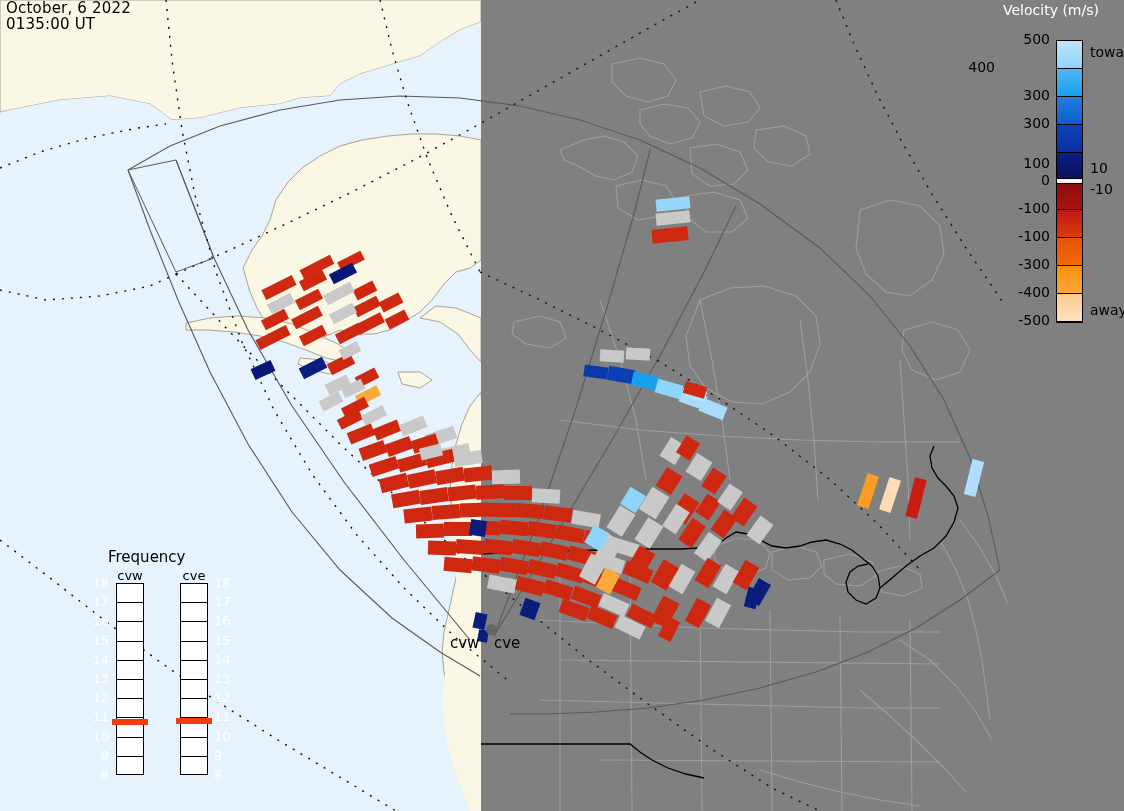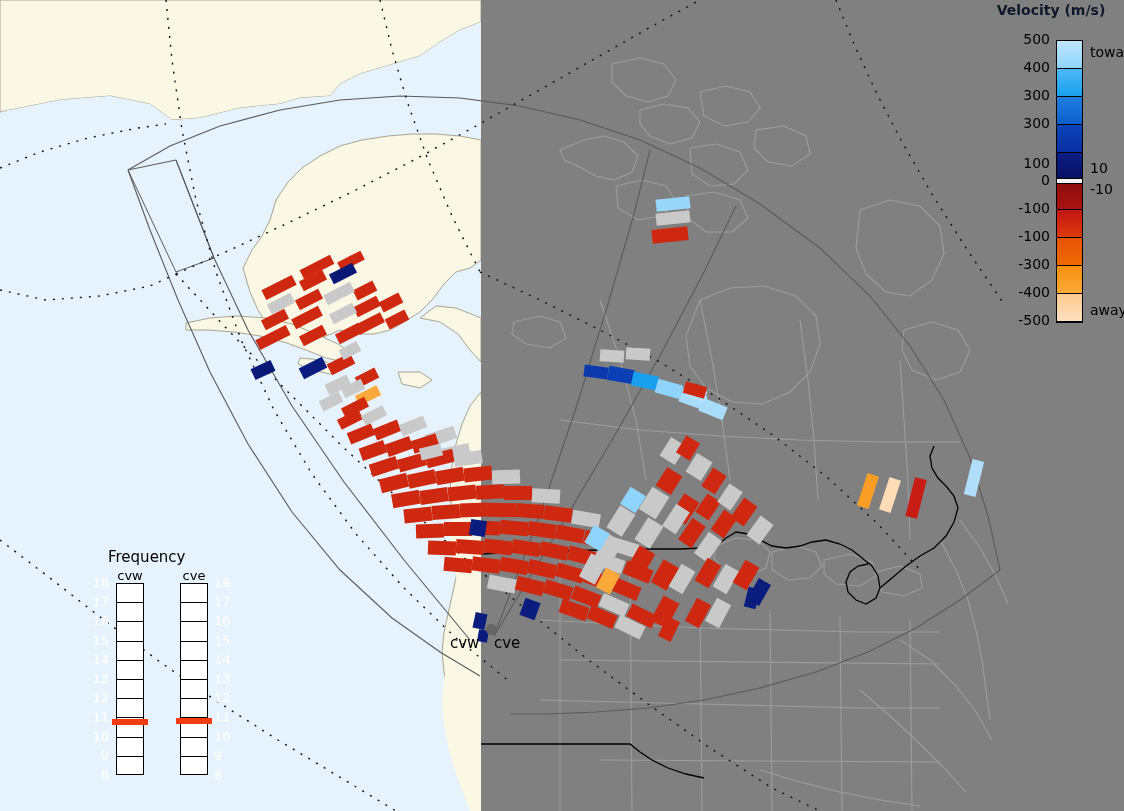--- a/index.html
+++ b/index.html
@@ -13,21 +13,21 @@
 
   svg.overlay{position:absolute;left:0;top:0;width:1124px;height:811px;overflow:visible;}
 
   
   #datestamp{
     position:absolute;left:6px;top:1px;color:#000;
     font-size:15px;line-height:15.5px;letter-spacing:.2px;white-space:pre;
   }
   .cb-title{
     position:absolute;left:978px;top:2px;width:146px;text-align:center;
-    color:#0f172a;font-size:14px;font-weight:bold;
+    color:#ffffff;font-size:14px;
   }
   .cb-tick{position:absolute;color:#000;font-size:14px;text-align:right;width:46px;}
   .cb-side{position:absolute;color:#000;font-size:14px;text-align:left;}
 
   #colorbar{position:absolute;left:1056px;top:40px;width:27px;height:283px;border:1px solid #000;box-sizing:border-box;}
   .cb-band{width:100%;}
 
   
   #freq-title{position:absolute;left:108px;top:548px;color:#000;font-size:15px;}
   .freq-head{position:absolute;color:#000;font-size:13px;text-align:center;width:46px;}
@@ -347,38 +347,39 @@
       <rect x="746" y="588" width="12" height="20" fill="rgb(10,28,126)" transform="rotate(14,752,598)"></rect>
       <rect x="252" y="364" width="22" height="12" fill="rgb(10,24,117)" transform="rotate(-25,263,370)"></rect>
       <rect x="326" y="379" width="24" height="12" fill="#c9c9c9" transform="rotate(-25,338,385)"></rect>
       <rect x="342" y="383" width="22" height="11" fill="#c9c9c9" transform="rotate(-25,353,388.5)"></rect>
     </svg>
 
   <div class="site-dot" style="left:486px;top:624px;"></div>
   <div class="site-lbl" style="left:450px;top:634px;">cvw</div>
   <div class="site-lbl" style="left:494px;top:634px;">cve</div>
 
+  <div id="datestamp"><span>October, 6 2022</span><br><span>0135:00 UT</span></div>
 
   <div class="cb-title">Velocity (m/s)</div>
   <div id="colorbar">
       <div class="cb-band" style="height: 28.1px; background: linear-gradient(rgb(191, 228, 251), rgb(143, 212, 250)); border-bottom: 1px solid rgb(0, 0, 0); box-sizing: border-box;"></div>
       <div class="cb-band" style="height: 28.1px; background: linear-gradient(rgb(79, 184, 245), rgb(24, 160, 239)); border-bottom: 1px solid rgb(0, 0, 0); box-sizing: border-box;"></div>
       <div class="cb-band" style="height: 28.1px; background: linear-gradient(rgb(31, 126, 224), rgb(14, 94, 205)); border-bottom: 1px solid rgb(0, 0, 0); box-sizing: border-box;"></div>
       <div class="cb-band" style="height: 28.1px; background: linear-gradient(rgb(11, 68, 184), rgb(10, 46, 162)); border-bottom: 1px solid rgb(0, 0, 0); box-sizing: border-box;"></div>
       <div class="cb-band" style="height: 25.29px; background: linear-gradient(rgb(10, 31, 134), rgb(10, 16, 96)); border-bottom: 1px solid rgb(0, 0, 0); box-sizing: border-box;"></div>
       <div class="cb-band" style="height: 5.62px; background: rgb(242, 242, 242); border-bottom: 1px solid rgb(0, 0, 0); box-sizing: border-box;"></div>
       <div class="cb-band" style="height: 25.29px; background: linear-gradient(rgb(142, 13, 13), rgb(170, 19, 19)); border-bottom: 1px solid rgb(0, 0, 0); box-sizing: border-box;"></div>
       <div class="cb-band" style="height: 28.1px; background: linear-gradient(rgb(193, 22, 22), rgb(221, 58, 12)); border-bottom: 1px solid rgb(0, 0, 0); box-sizing: border-box;"></div>
       <div class="cb-band" style="height: 28.1px; background: linear-gradient(rgb(232, 82, 6), rgb(240, 106, 6)); border-bottom: 1px solid rgb(0, 0, 0); box-sizing: border-box;"></div>
       <div class="cb-band" style="height: 28.1px; background: linear-gradient(rgb(248, 144, 14), rgb(251, 169, 58)); border-bottom: 1px solid rgb(0, 0, 0); box-sizing: border-box;"></div>
       <div class="cb-band" style="height: 28.1px; background: linear-gradient(rgb(252, 202, 142), rgb(253, 225, 192)); border-bottom: 1px solid rgb(0, 0, 0); box-sizing: border-box;"></div>
     </div>
   <div id="cb-ticks">
       <div class="cb-tick" style="left: 1004px; top: 31px;">500</div>
-      <div class="cb-tick" style="left: 1004px; top: 59.1px;">400</div>
+      <div class="cb-tick" style="left: 949px; top: 59.1px;">400</div>
       <div class="cb-tick" style="left: 1004px; top: 87.2px;">300</div>
       <div class="cb-tick" style="left: 1004px; top: 115.3px;">300</div>
       <div class="cb-tick" style="left: 1004px; top: 143.4px; margin-top: 12px;">100</div>
       <div class="cb-tick" style="left: 1004px; top: 171.5px;">0</div>
       <div class="cb-tick" style="left: 1004px; top: 199.6px;">-100</div>
       <div class="cb-tick" style="left: 1004px; top: 227.7px;">-100</div>
       <div class="cb-tick" style="left: 1004px; top: 255.8px;">-300</div>
       <div class="cb-tick" style="left: 1004px; top: 283.9px;">-400</div>
       <div class="cb-tick" style="left: 1004px; top: 312px;">-500</div>
     </div>

